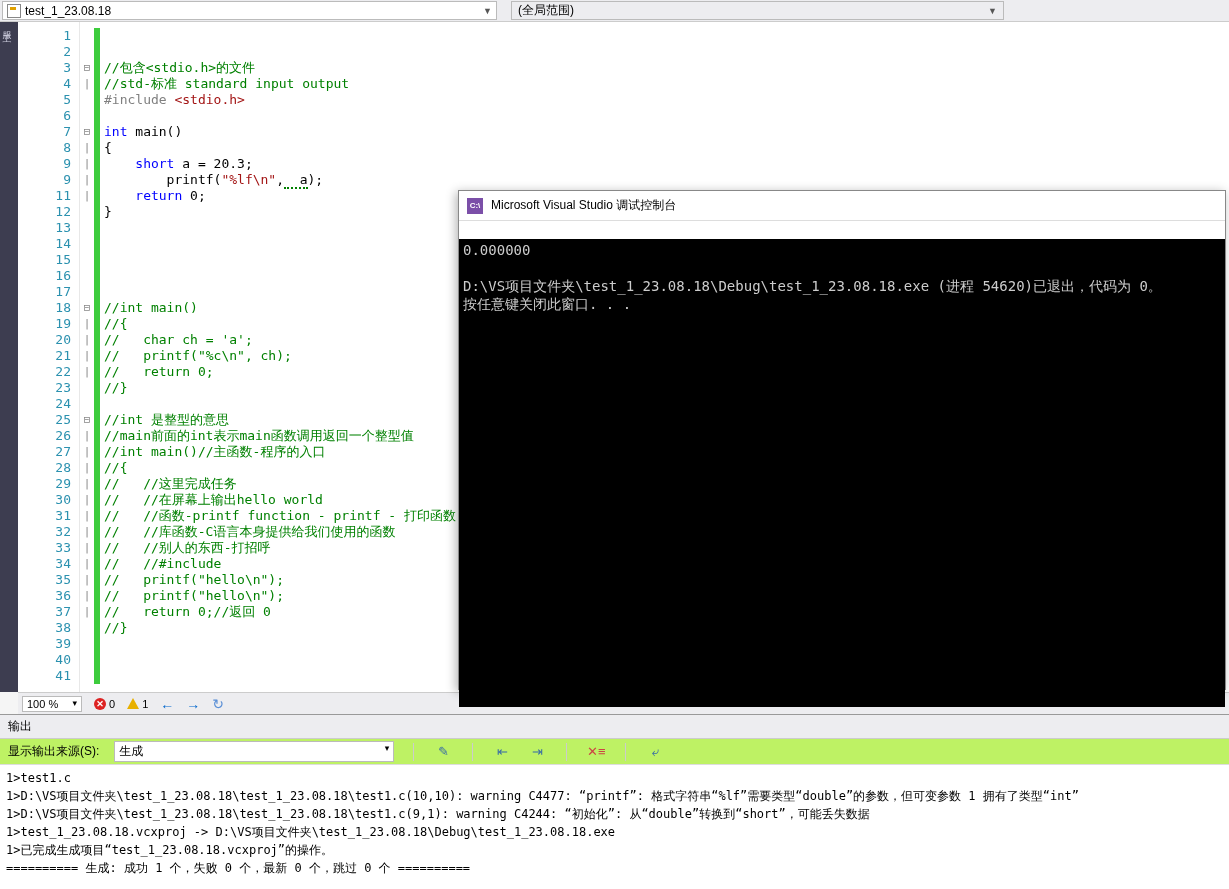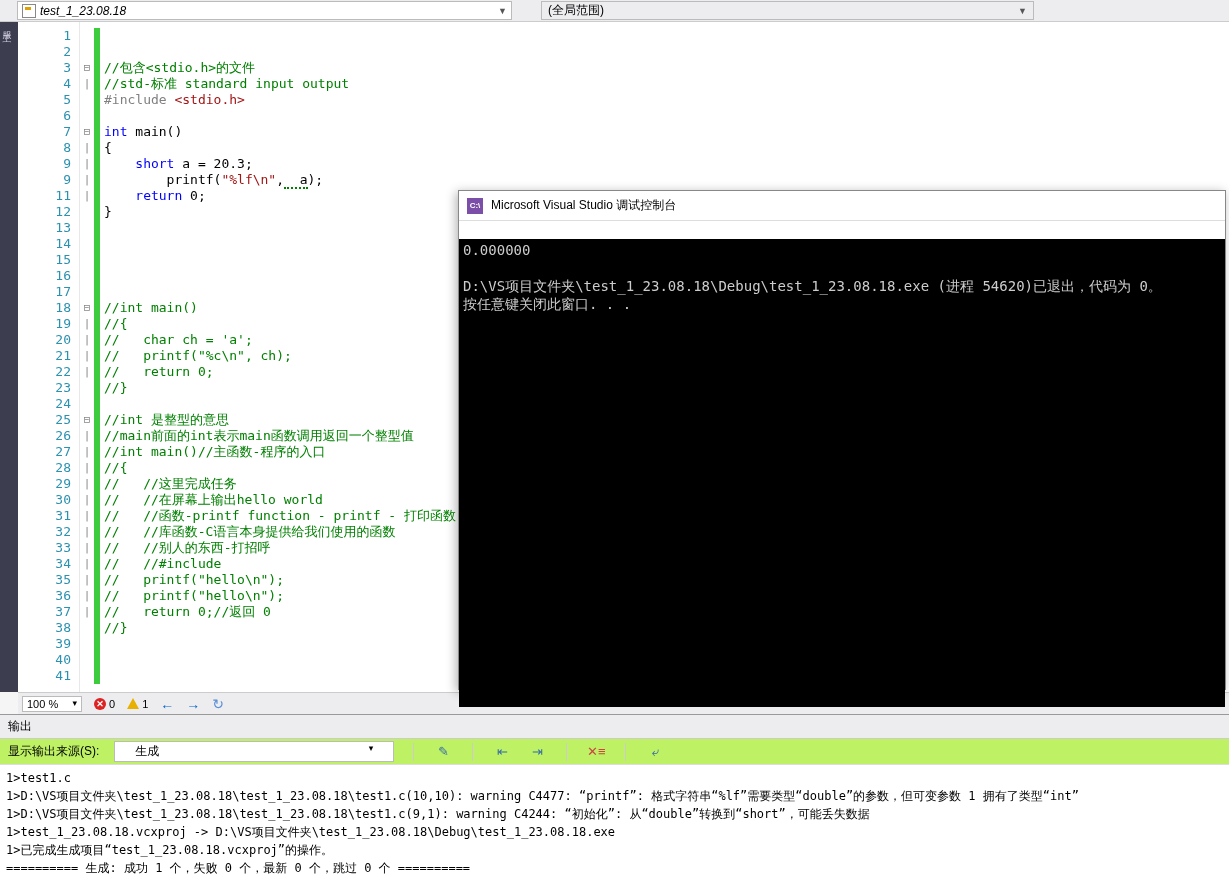--- a/index.html
+++ b/index.html
@@ -1,18 +1,18 @@
 <!DOCTYPE html>
 <html><head>
 <meta charset="utf-8">
 <style>
 * { box-sizing: border-box; margin: 0; padding: 0; }
 body { font-family: "Segoe UI", Tahoma, sans-serif; font-size: 12px; background: #f5f5f5; width: 1229px; height: 889px; overflow: hidden; position: relative; }
 .top-bar { display: flex; height: 22px; background: #ededf0; border-bottom: 1px solid #ccc; }
-.file-selector { display: flex; align-items: center; padding: 2px 4px; border: 1px solid #bbb; background: #fff; width: 495px; margin: 1px 17px; font-style: italic; }
+.file-selector { display: flex; align-items: center; padding: 2px 4px; border: 1px solid #bbb; background: #fff; width: 495px; margin: 1px 2px; }
 .file-selector .icon { display: inline-block; width: 14px; height: 14px; background: #fff; border: 1px solid #888; margin-right: 4px; position: relative; }
 .file-selector .icon::after { content: ""; position: absolute; width: 6px; height: 3px; background: #e0a000; top: 2px; left: 2px; }
 .file-selector .arrow { margin-left: auto; font-size: 9px; color: #555; }
 .scope-selector { display: flex; align-items: center; padding: 1px 6px; border: 1px solid #bbb; background: #ededf0; width: 493px; margin: 1px 2px 1px 12px; }
 .scope-selector .arrow { margin-left: auto; font-size: 9px; color: #555; }
 .side-icons { position: absolute; left: 0; top: 22px; width: 18px; height: 670px; background: #3d3d50; }
 .side-icons span { display: block; color: #d0d0e0; font-size: 9px; text-align: center; padding: 2px 0; writing-mode: vertical-lr; }
 .editor-area { position: absolute; left: 18px; top: 22px; right: 0; height: 670px; background: #fff; display: flex; }
 .gutter { width: 62px; background: #fff; text-align: right; padding-right: 8px; color: #2b91af; font-family: Consolas, monospace; font-size: 13px; line-height: 16px; padding-top: 6px; border-right: 1px solid #e8e8e8; }
 .gutter div { height: 16px; }
@@ -35,21 +35,21 @@
 .zoom-bar { position: absolute; left: 18px; top: 692px; right: 0; height: 22px; background: #ededf0; border-top: 1px solid #ccc; display: flex; align-items: center; padding: 0 4px; gap: 12px; }
 .zoom-combo { border: 1px solid #bbb; background: #fff; padding: 1px 4px; font-size: 11px; display: flex; align-items: flex-start; width: 60px; }
 .zoom-combo .arrow { margin-left: auto; font-size: 9px; }
 .status-ico { display: flex; align-items: center; gap: 3px; font-size: 11px; }
 .err-ico { width: 12px; height: 12px; border-radius: 50%; background: #d22; color: #fff; display: inline-flex; align-items: center; justify-content: center; font-size: 9px; font-weight: bold; }
 .warn-ico { width: 0; height: 0; border-left: 6px solid transparent; border-right: 6px solid transparent; border-bottom: 11px solid #e8b000; display: inline-block; position: relative; }
 .nav-arrow { color: #0066cc; font-size: 14px; cursor: pointer; }
 .output-panel { position: absolute; left: 0; top: 714px; right: 0; bottom: 0; background: #fff; border-top: 1px solid #999; }
 .output-header { background: #ededf0; height: 24px; display: flex; align-items: center; padding: 0 8px; border-bottom: 1px solid #ccc; font-size: 12px; }
 .output-toolbar { height: 26px; display: flex; align-items: center; padding: 0 8px; gap: 15px; border-bottom: 1px solid #ddd; background: #bef264; }
-.ot-select { border: 1px solid #bbb; background: #fff; padding: 1px 20px; font-size: 12px; width: 280px; display: flex; }
+.ot-select { border: 1px solid #bbb; background: #fff; padding: 1px 4px; font-size: 12px; width: 280px; display: flex; }
 .ot-select .arrow { margin-left: auto; font-size: 9px; }
 .ot-sep { width: 1px; height: 18px; background: #ccc; margin: 0 4px; }
 .ot-btn { width: 20px; height: 20px; display: flex; align-items: center; justify-content: center; color: #3a6ea5; font-size: 13px; cursor: pointer; }
 .output-body { font-family: "NSimSun", Consolas, monospace; font-size: 12px; padding: 4px 6px; line-height: 18px; color: #000; white-space: pre-wrap; }
 </style>
 </head>
 <body>
 
 <div class="top-bar">
   <div class="file-selector">

